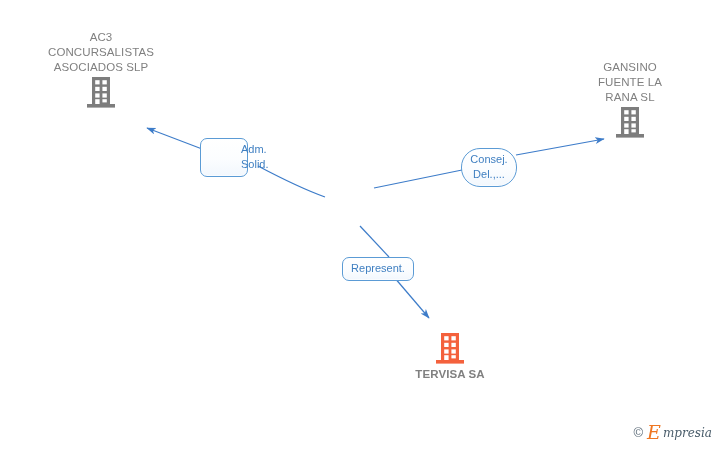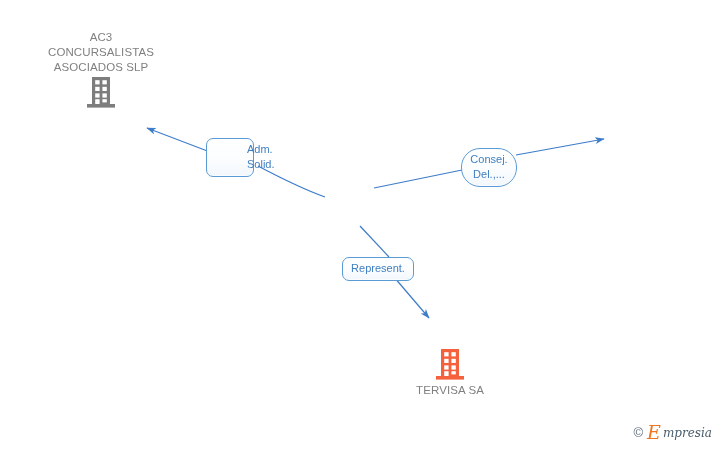--- a/index.html
+++ b/index.html
@@ -145,41 +145,60 @@
         <rect x="10.2" y="11.8" width="4.4" height="4.2" fill="#ffffff"></rect>
         <rect x="17.4" y="11.8" width="4.4" height="4.2" fill="#ffffff"></rect>
         <rect x="10.2" y="18.4" width="4.4" height="4.2" fill="#ffffff"></rect>
         <rect x="17.4" y="18.4" width="4.4" height="4.2" fill="#ffffff"></rect>
         <rect x="10.2" y="24.2" width="4.4" height="4.8" fill="#ffffff"></rect>
         <rect x="17.4" y="24.2" width="4.4" height="3.2" fill="#ffffff"></rect>
       </svg>
     </span>
   </div>
 
-
-
-  <div class="node" style="left:450px; top:347px;">
+  <div class="node" style="left:630px; top:60px;">
+    <div class="node-label">GANSINO
+FUENTE LA
+RANA SL</div>
+    <span class="node-icon">
+      <svg width="32" height="34" viewBox="0 0 32 34" xmlns="http://www.w3.org/2000/svg">
+        <rect x="7" y="2" width="18" height="27" fill="#7d7d7d"></rect>
+        <rect x="2" y="29" width="28" height="3.6" fill="#7d7d7d"></rect>
+        <rect x="10.2" y="5.2" width="4.4" height="4.2" fill="#ffffff"></rect>
+        <rect x="17.4" y="5.2" width="4.4" height="4.2" fill="#ffffff"></rect>
+        <rect x="10.2" y="11.8" width="4.4" height="4.2" fill="#ffffff"></rect>
+        <rect x="17.4" y="11.8" width="4.4" height="4.2" fill="#ffffff"></rect>
+        <rect x="10.2" y="18.4" width="4.4" height="4.2" fill="#ffffff"></rect>
+        <rect x="17.4" y="18.4" width="4.4" height="4.2" fill="#ffffff"></rect>
+        <rect x="10.2" y="24.2" width="4.4" height="4.8" fill="#ffffff"></rect>
+        <rect x="17.4" y="24.2" width="4.4" height="3.2" fill="#ffffff"></rect>
+      </svg>
+    </span>
+  </div>
+
+
+  <div class="node" style="left:450px; top:331px;font-weight:bold;">
     <span class="node-icon">
       <svg width="32" height="34" viewBox="0 0 32 34" xmlns="http://www.w3.org/2000/svg">
         <rect x="7" y="2" width="18" height="27" fill="#f4613c"></rect>
         <rect x="2" y="29" width="28" height="3.6" fill="#f4613c"></rect>
         <rect x="10.2" y="5.2" width="4.4" height="4.2" fill="#ffffff"></rect>
         <rect x="17.4" y="5.2" width="4.4" height="4.2" fill="#ffffff"></rect>
         <rect x="10.2" y="11.8" width="4.4" height="4.2" fill="#ffffff"></rect>
         <rect x="17.4" y="11.8" width="4.4" height="4.2" fill="#ffffff"></rect>
         <rect x="10.2" y="18.4" width="4.4" height="4.2" fill="#ffffff"></rect>
         <rect x="17.4" y="18.4" width="4.4" height="4.2" fill="#ffffff"></rect>
         <rect x="10.2" y="24.2" width="4.4" height="4.8" fill="#ffffff"></rect>
         <rect x="17.4" y="24.2" width="4.4" height="3.2" fill="#ffffff"></rect>
       </svg>
     </span>
     <div class="node-label below">TERVISA SA</div>
   </div>
 
-  <div class="rel-chip" style="left:206px; top:138px; width:46px;padding-left:40px;">Adm.
+  <div class="rel-chip" style="left:200px; top:138px; width:46px;padding-left:40px;">Adm.
 Solid.</div>
 
   <div class="rel-chip" style="left:461px; top:148px; width:56px;border-radius:19px;">Consej.
 Del.,...</div>
 
   <div class="rel-chip" style="left:342px; top:257px; width:72px;">Represent.</div>
 
   <div id="watermark">
     <span class="wm-c">©</span>
     <span class="wm-e">E</span>

